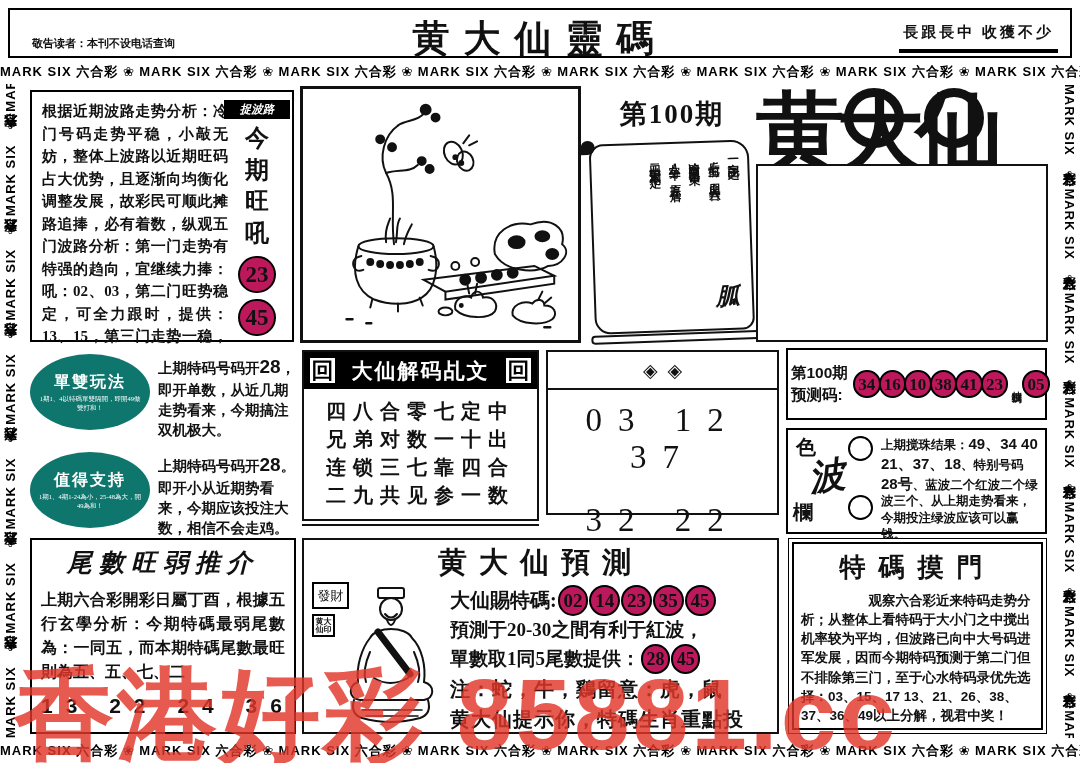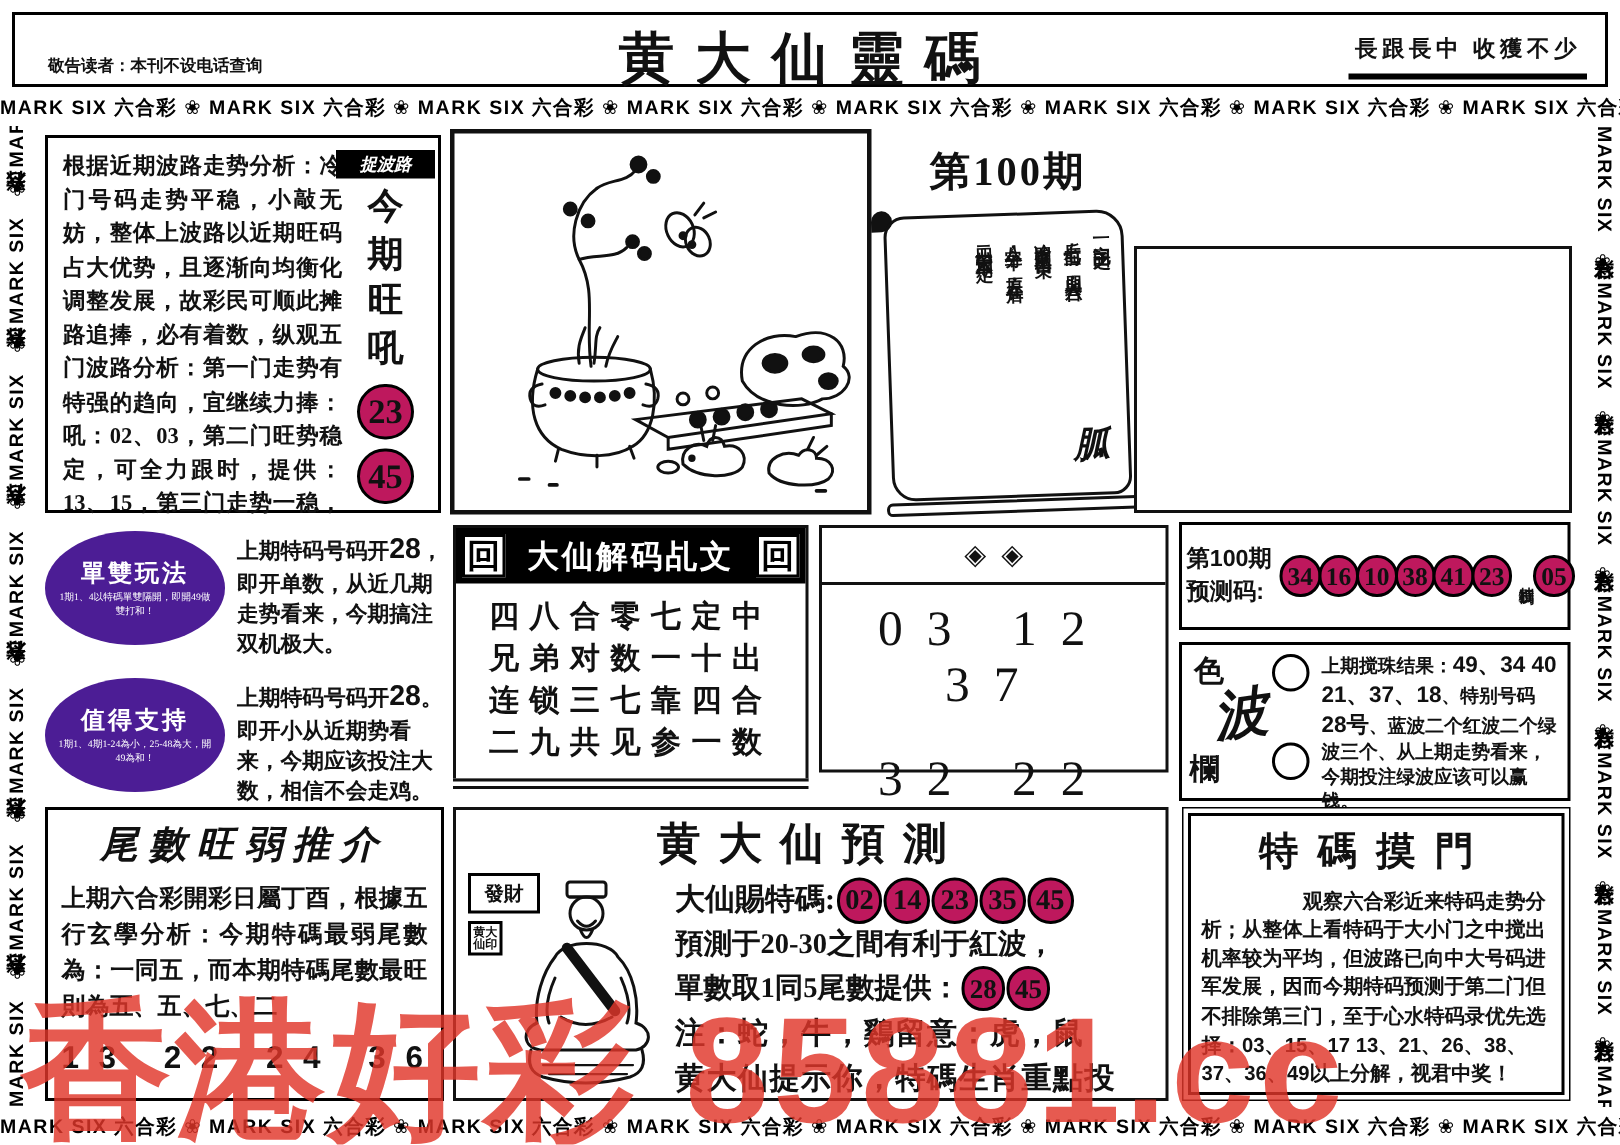--- a/index.html
+++ b/index.html
@@ -68,21 +68,21 @@
   .logo-chars { position:absolute; left:0; top:-6px; font-size:88px; font-weight:900;
             letter-spacing:-8px; white-space:nowrap; z-index:2; }
   .logo-circle { position:absolute; width:60px; height:60px; border:9px solid #111;
             border-radius:50%; top:8px; z-index:1; }
   .logo-c1 { left:88px; } .logo-c2 { left:168px; }
   .box-empty { left:756px; top:164px; width:292px; height:178px; border:2px solid #111; z-index:3; }
 
   
   .play-area { left:30px; top:346px; width:266px; height:188px; padding-top:8px; }
   .play-row { display:flex; gap:8px; margin-bottom:12px; align-items:flex-start; }
-  .oval { width:120px; height:76px; min-width:120px; background:#4c1d95; color:#fff;
+  .oval { width:120px; height:76px; min-width:120px; background:#0f766e; color:#fff;
             border-radius:50%; display:flex; flex-direction:column; align-items:center;
             justify-content:center; text-align:center; padding:2px 8px; }
   .oval-name { font-size:16px; font-weight:900; letter-spacing:2px; }
   .oval-note { font-size:6.5px; line-height:1.3; margin-top:2px; }
   .play-text { flex:1; font-size:14.5px; font-weight:bold; line-height:1.38; }
   .bignum { font-family:"Liberation Sans",sans-serif; font-weight:900; font-size:19px; }
 
   
   .box-jiwen { left:302px; top:350px; width:237px; border:2.5px solid #111; }
   .jiwen-head { background:#000; color:#fff; height:37px; display:flex;
@@ -141,22 +141,22 @@
             text-align:justify; }
   .tail-nums { margin-top:10px; text-align:center; font-family:"Liberation Sans",sans-serif;
             font-size:21px; font-weight:900; letter-spacing:13px; white-space:nowrap; }
 
   
   .box-predict { left:302px; top:538px; width:477px; height:196px; border:2.5px solid #111;
             padding:3px 8px; }
   .predict-title { text-align:center; font-size:29px; font-weight:900; letter-spacing:12px; }
   .predict-figure { position:absolute; left:8px; top:42px; width:130px; height:148px; }
   .seal-col { position:absolute; left:0; top:0; width:40px; }
-  .seal-big { width:48px; height:27px; border:2.5px solid #000; display:flex;
-            align-items:center; justify-content:center; font-size:13px; font-weight:700; }
+  .seal-big { width:37px; height:27px; border:2.5px solid #000; display:flex;
+            align-items:center; justify-content:center; font-size:13px; font-weight:400; }
   .seal-small { margin-top:5px; width:23px; height:23px; border:2px solid #000;
             display:flex; align-items:center; justify-content:center; font-size:8px;
             font-weight:900; line-height:1; text-align:center; }
   .immortal { position:absolute; left:28px; top:0; width:102px; height:148px; }
   .predict-lines { margin-left:138px; margin-top:2px; }
   .p-line { font-size:19px; font-weight:900; line-height:1.5; white-space:nowrap; }
   .p-line .circle-num { font-size:18px; margin-left:1px; }
   .p-gift { font-size:20px; }
   .p-gift .circle-num { font-size:19px; }
   .p-hint { font-size:20px; letter-spacing:1px; }
@@ -277,20 +277,25 @@
           <div class="scroll-col">后七前三，朋與六合，</div>
           <div class="scroll-col">冷門直出三四束。</div>
           <div class="scroll-col">八字分半，原五在后，</div>
           <div class="scroll-col">二四帶六本期定。</div>
         </div>
       <div class="scroll-bigchar">胍</div>
       <div class="scroll-roll"></div>
     </div>
   </div>
 
+  <div class="bx logo">
+    <div class="logo-circle logo-c1"></div>
+    <div class="logo-circle logo-c2"></div>
+    <div class="logo-chars">黄大仙</div>
+  </div>
   <div class="bx box-empty"></div>
 
   <div class="bx play-area">
     <div class="play-row">
       <div class="oval">
         <div class="oval-name">單雙玩法</div>
         <div class="oval-note">1期1、4以特碼單雙隔開，即開49做雙打和！</div>
       </div>
       <div class="play-text">
         <span>上期特码号码开</span><span class="bignum">28</span><span>，即开单数，从近几期走势看来，今期搞注双机极大。</span>

